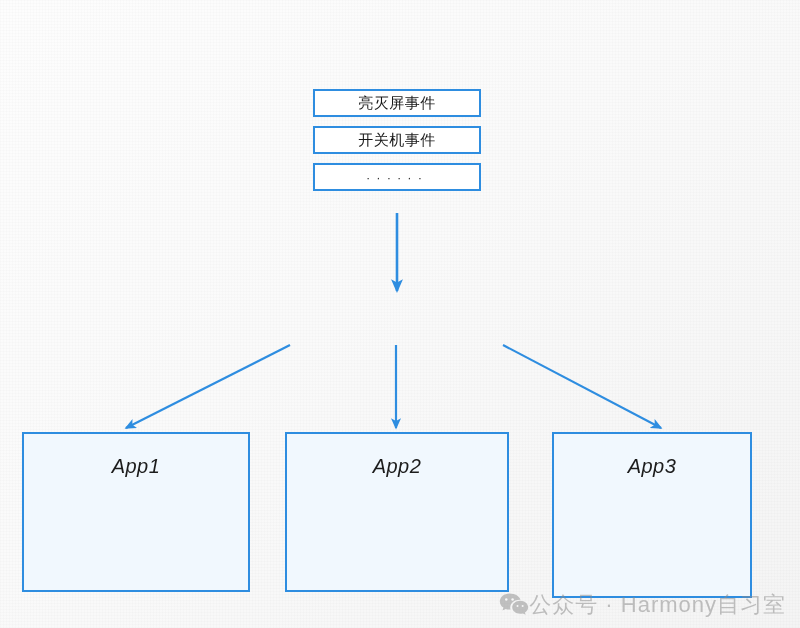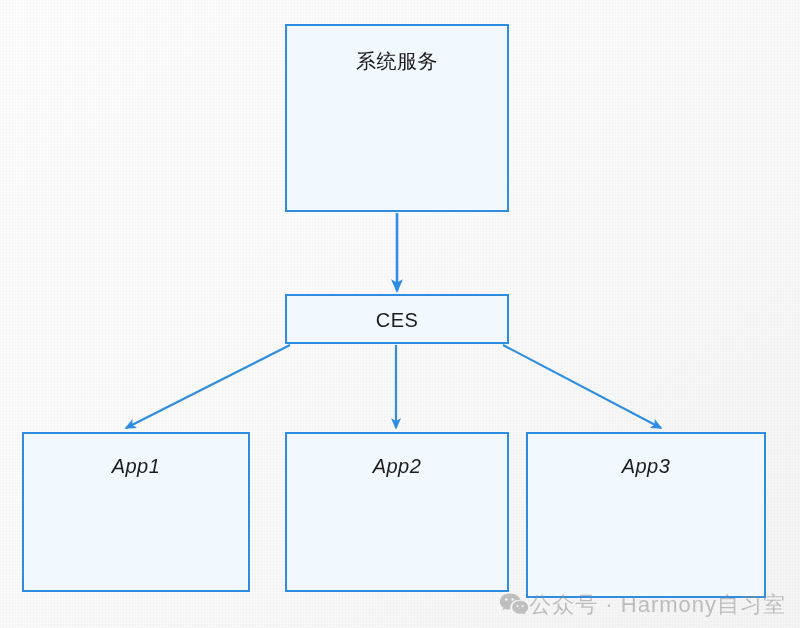--- a/index.html
+++ b/index.html
@@ -77,21 +77,21 @@
   #sys-chip-1 { left: 313px; top: 126px; width: 168px; height: 28px; }
   #sys-chip-2 { left: 313px; top: 163px; width: 168px; height: 28px; }
 
   
   #ces-box { left: 285px; top: 294px; width: 224px; height: 50px; }
   #ces-title { top: 13px; }
 
   
   #app1-box { left: 22px;  top: 432px; width: 228px; height: 160px; }
   #app2-box { left: 285px; top: 432px; width: 224px; height: 160px; padding-left: 16px; }
-  #app3-box { left: 526px; top: 432px; width: 240px; height: 166px; }
+  #app3-box { left: 552px; top: 432px; width: 200px; height: 166px; }
   .app-title { top: 21px; font-style: italic; }
 
   #app1-chip-0 { left: 52px; top: 497px; width: 168px; height: 28px; }
   #app1-chip-1 { left: 52px; top: 534px; width: 168px; height: 28px; }
   #app2-chip-0 { left: 313px; top: 497px; width: 168px; height: 28px; }
   #app3-chip-0 { left: 573px; top: 497px; width: 168px; height: 28px; }
   #app3-chip-1 { left: 573px; top: 534px; width: 168px; height: 28px; }
 
   #edges {
     position: absolute;
@@ -133,30 +133,24 @@
 
     <line x1="397" y1="213" x2="397" y2="291" stroke="#2E8DE0" stroke-width="2.6" marker-end="url(#arrowhead)"></line>
 
     <line x1="290" y1="345" x2="126" y2="428" stroke="#2E8DE0" stroke-width="2.2" marker-end="url(#arrowhead)"></line>
 
     <line x1="396" y1="345" x2="396" y2="428" stroke="#2E8DE0" stroke-width="2.2" marker-end="url(#arrowhead)"></line>
 
     <line x1="503" y1="345" x2="661" y2="428" stroke="#2E8DE0" stroke-width="2.2" marker-end="url(#arrowhead)"></line>
   </svg>
 
-  <div class="node" id="sys-box">
-    <div class="node-title" id="sys-title">系统服务</div>
-  </div>
   <div class="chip" id="sys-chip-0">亮灭屏事件</div>
   <div class="chip" id="sys-chip-1">开关机事件</div>
   <div class="chip dots" id="sys-chip-2">······</div>
 
-  <div class="node" id="ces-box">
-    <div class="node-title" id="ces-title">CES</div>
-  </div>
 
   <div class="node" id="app1-box">
     <div class="node-title app-title">App1</div>
   </div>
   <div class="chip" id="app1-chip-0">接收亮灭屏事件</div>
   <div class="chip" id="app1-chip-1">发送自定义公共事件</div>
 
   <div class="node" id="app2-box">
     <div class="node-title app-title">App2</div>
   </div>

